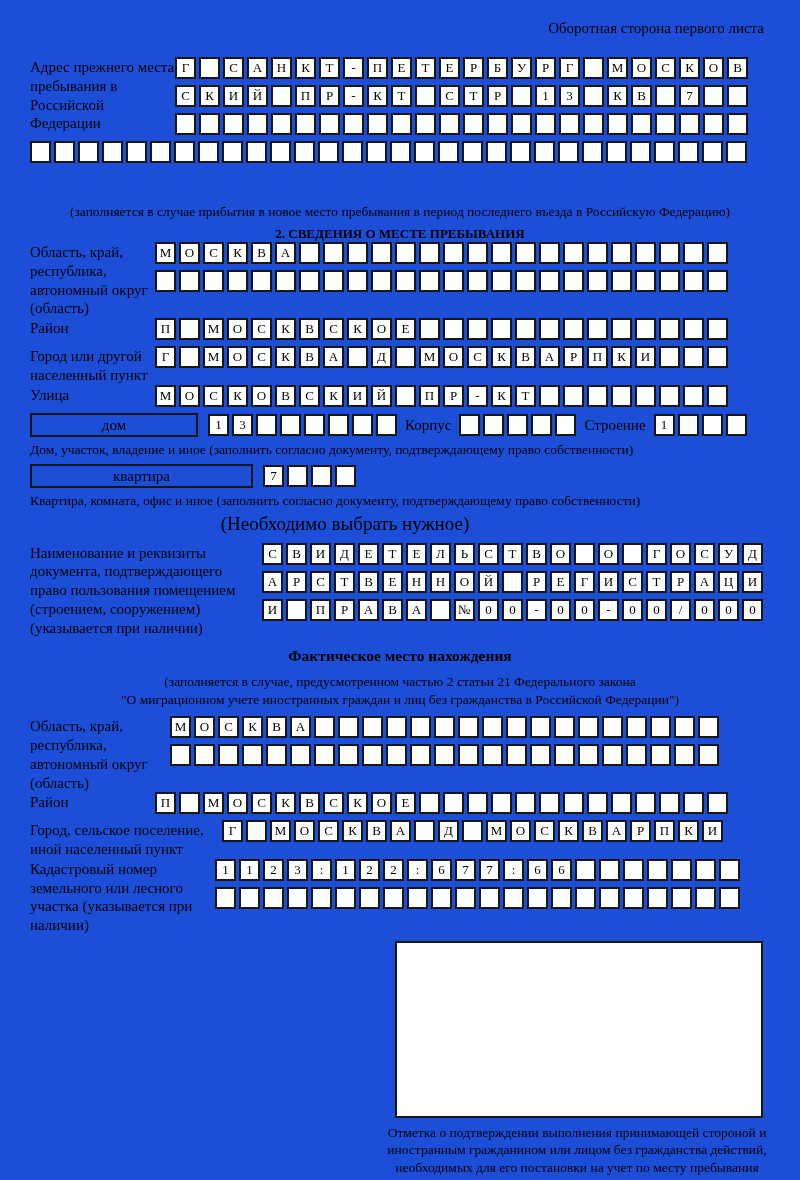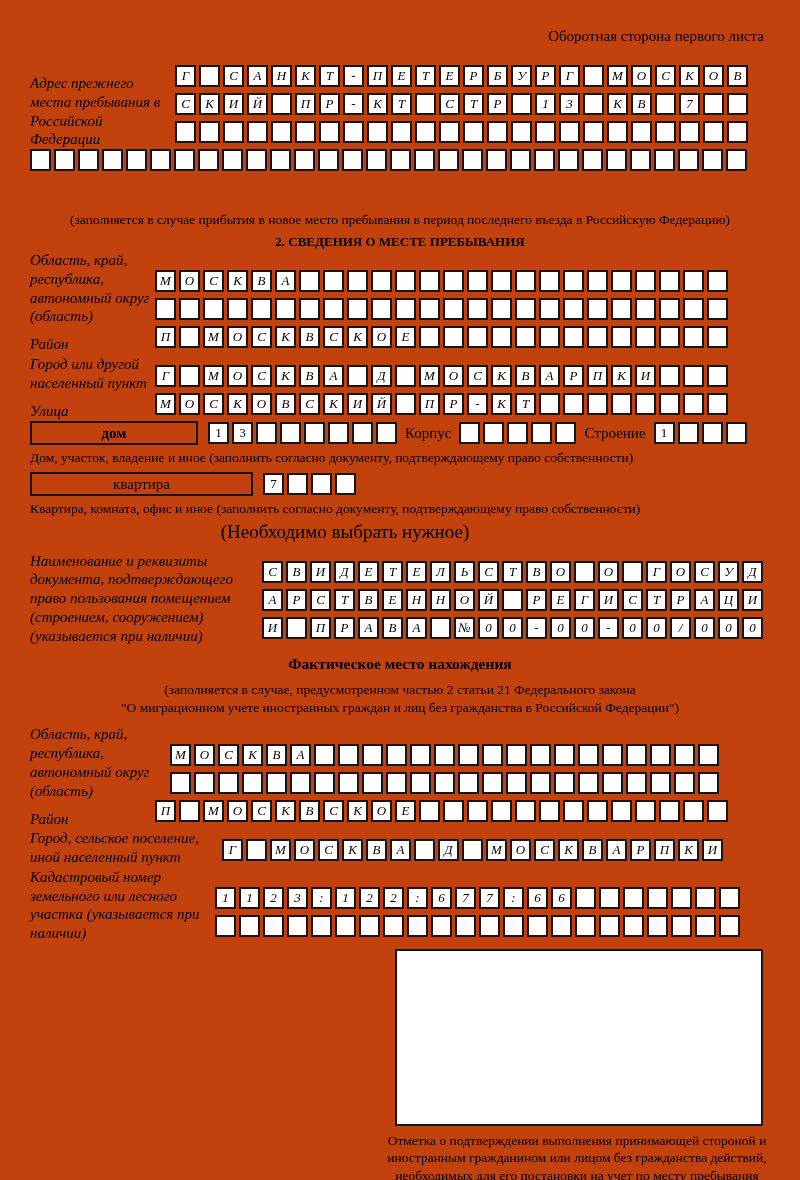--- a/index.html
+++ b/index.html
@@ -1,25 +1,25 @@
 <!DOCTYPE html>
 <html><head>
 <meta charset="utf-8">
 <style>
   * { margin:0; padding:0; box-sizing:border-box; }
   body { background:#ffffff; }
   .page {
     width:800px; height:1180px; overflow:hidden;
-    padding:24px 30px 0 30px;
+    padding:16px 30px 0 30px;
     font-family:"Liberation Serif", serif;
-    color:#000; font-size:15px; background:#c2410c;
+    color:#000; font-size:15px; background:#1d4ed8;
   }
   .header-note { text-align:right; font-size:15px; margin:4px 6px 20px 0; }
 
-  .frow { display:flex; align-items:flex-end;font-style:italic; }
+  .frow { display:flex; align-items:flex-start; }
   .flabel { flex:0 0 auto; line-height:1.25; font-size:15px; padding-top:1px; }
   .w145 { width:145px; } .w125 { width:125px; } .w232 { width:232px; }
   .w140 { width:140px; } .w192 { width:192px; } .w185 { width:185px; }
   .fcells { flex:1 1 auto; }
 
   .cellrow { display:flex; gap:3px; margin-bottom:6px; }
   .cell {
     flex:0 0 auto; width:21px; height:22px;
     border:2px solid #161616; background:#fff;
     text-align:center; font-size:13px; line-height:17px;
@@ -31,21 +31,21 @@
   .caption.center { text-align:center; }
   .mb4 { margin-bottom:4px; } .mb6 { margin-bottom:6px;margin-top:40px; }
 
   .sec-title { text-align:center; font-weight:bold; font-size:13px; margin:6px 0 0 0; }
 
   .houserow { display:flex; align-items:center; margin-bottom:4px; }
   .widebox {
     border:2px solid #161616; height:24px; text-align:center;
     font-size:15px; line-height:20px; flex:0 0 auto;
   }
-  .wb-house { width:168px; margin-right:10px;font-weight:bold; }
+  .wb-house { width:168px; margin-right:10px; }
   .wb-apt { width:223px; margin-right:10px; }
   .inline-label { font-size:15px; margin:0 8px; line-height:24px; flex:0 0 auto; }
 
   .stayrow { display:flex; align-items:center; margin:8px 0 2px 0; }
   .checkbox {
     width:22px; height:26px; border:2px solid #161616;
     text-align:center; font-size:14px; line-height:22px; flex:0 0 auto;
   }
   .stay-label { margin-right:10px; }
   .opt-label { margin:0 26px 0 10px; }

